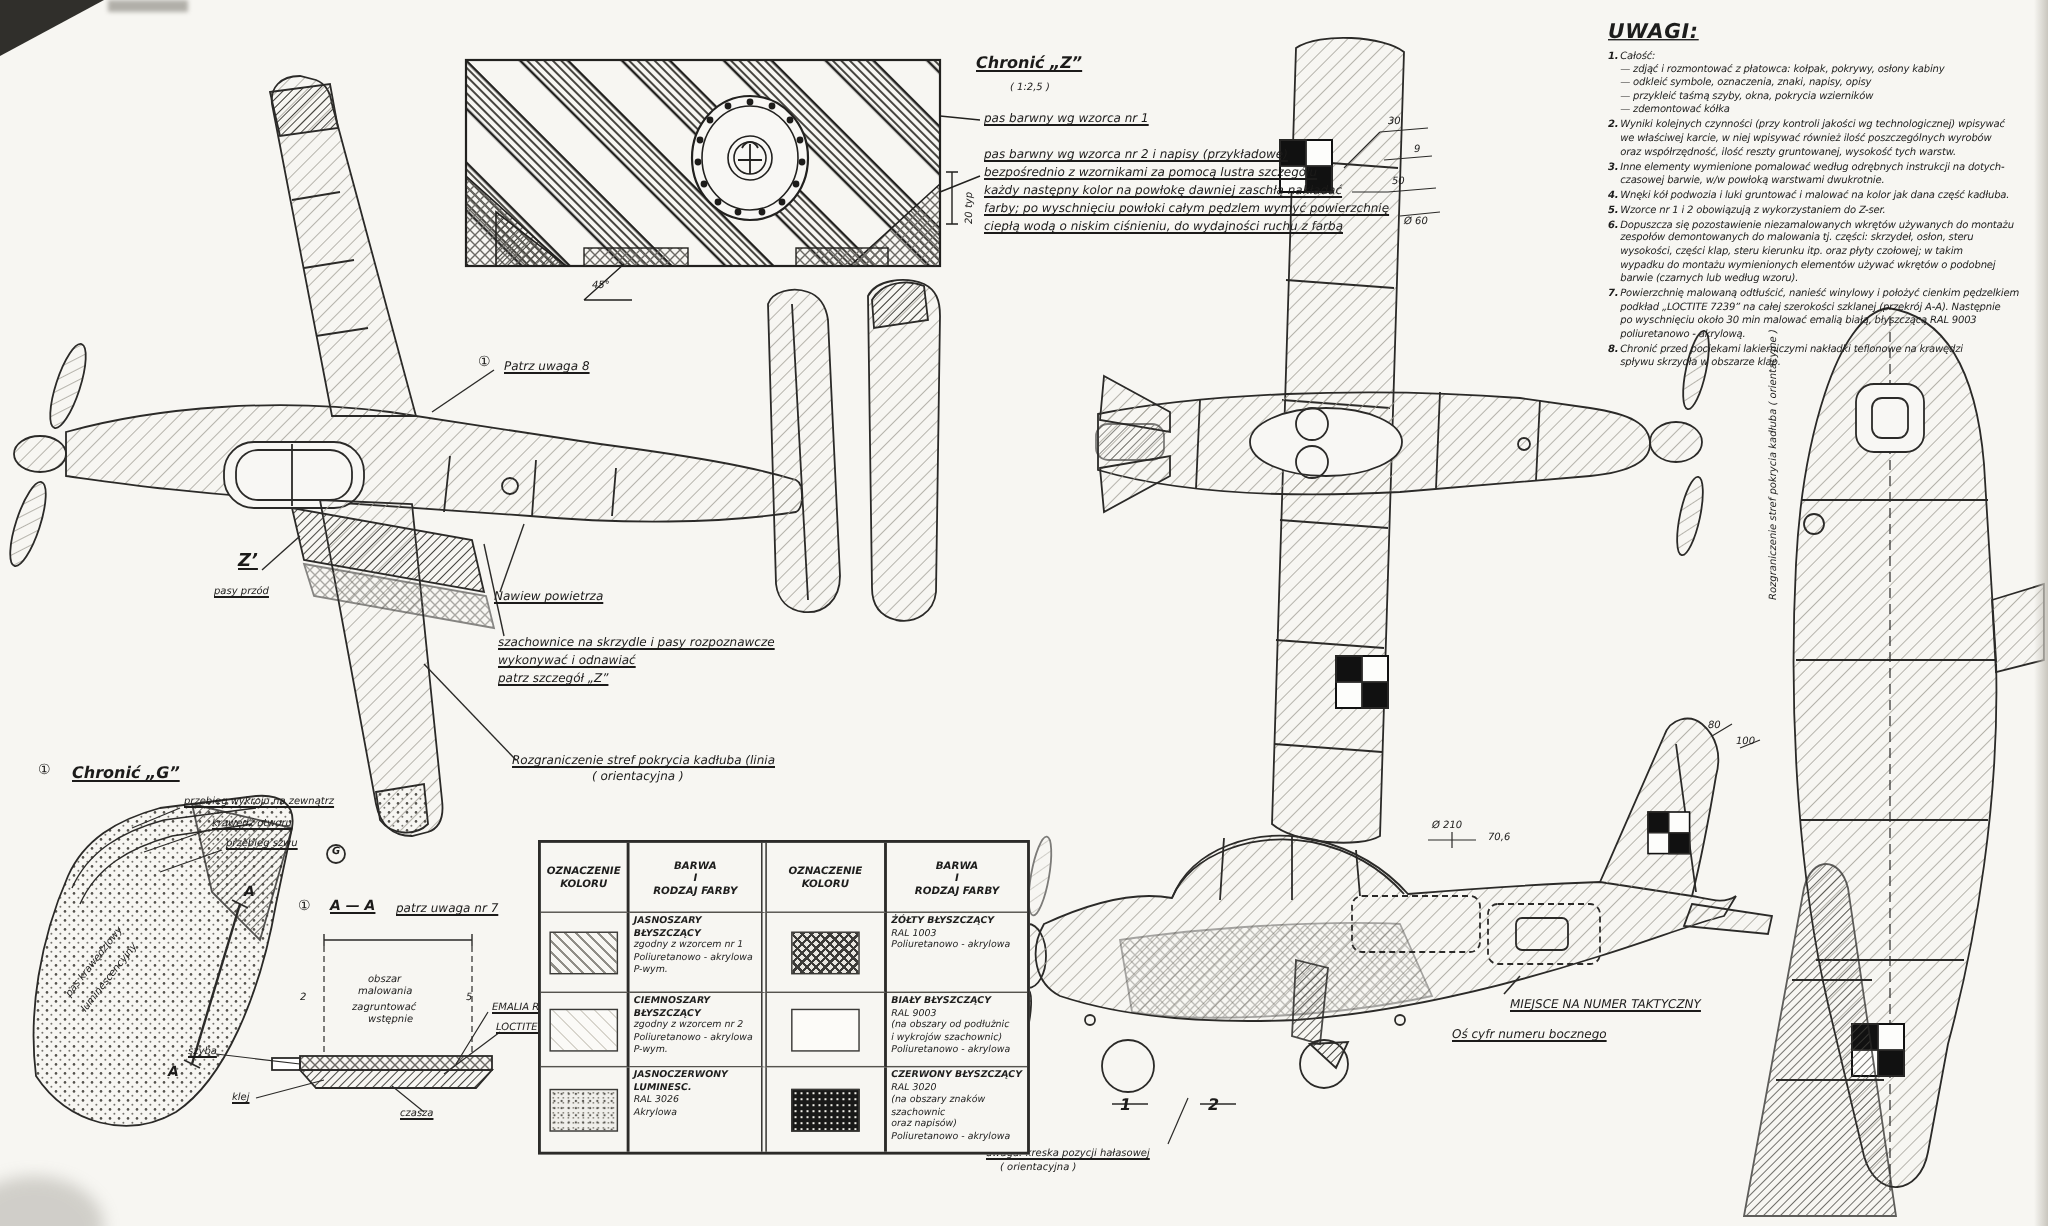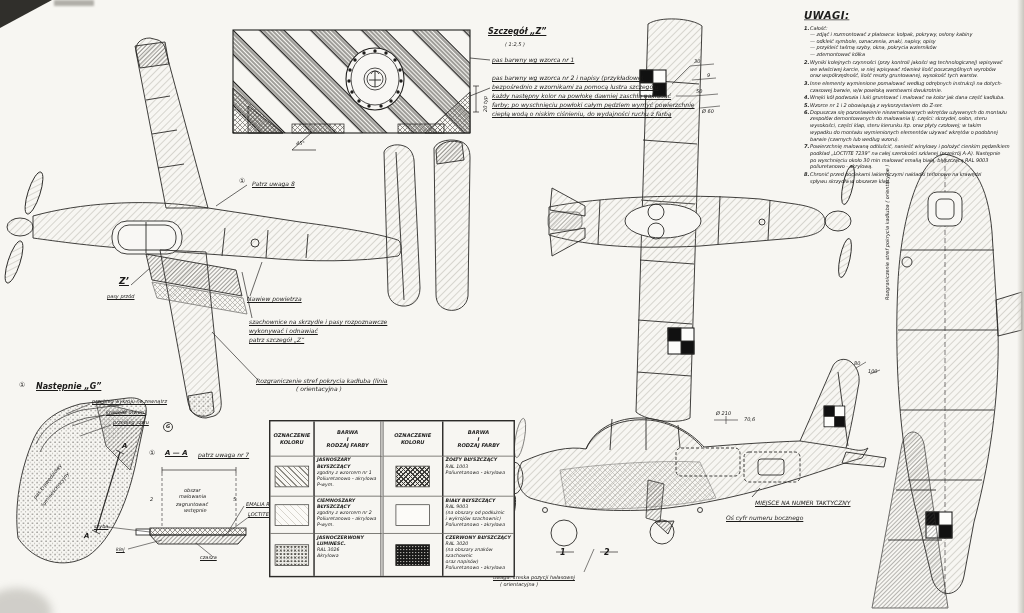--- a/index.html
+++ b/index.html
@@ -256,21 +256,21 @@
       <path d="M584,572 L594,549" stroke-width="0.6"></path>
       <path d="M856,368 L866,362 M870,374 L880,370" stroke-width="0.6"></path>
     </g>
   </svg>
 
   <div class="smudge sm-tl"></div>
   <div class="smudge sm-tl2"></div>
   <div class="smudge sm-bl"></div>
   <div class="smudge sm-r"></div>
 
-  <span class="lb s8 b u" style="left:488px;top:27px">Szczegół „Z”</span>
+  <span class="lb s8 b u" style="left:488px;top:27px">Chronić „Z”</span>
   <span class="lb s5" style="left:505px;top:41px">( 1:2,5 )</span>
   <span class="lb u" style="left:492px;top:56px">pas barwny wg wzorca nr 1</span>
   <span class="lb u" style="left:492px;top:74px">pas barwny wg wzorca nr 2 i napisy (przykładowe)</span>
   <span class="lb u" style="left:492px;top:83px">bezpośrednio z wzornikami za pomocą lustra szczegółu</span>
   <span class="lb u" style="left:492px;top:92px">każdy następny kolor na powłokę dawniej zaschłą nakładać</span>
   <span class="lb u" style="left:492px;top:101px">farby; po wyschnięciu powłoki całym pędzlem wymyć powierzchnię</span>
   <span class="lb u" style="left:492px;top:110px">ciepłą wodą o niskim ciśnieniu, do wydajności ruchu z farbą</span>
   <span class="lb s5 v" style="left:482px;top:112px">20 typ</span>
   <span class="lb s5" style="left:296px;top:140px">45°</span>
 
@@ -280,21 +280,21 @@
   <span class="lb s5 u" style="left:107px;top:293px">pasy przód</span>
   <span class="lb u" style="left:247px;top:295px">Nawiew powietrza</span>
   <span class="lb u" style="left:249px;top:318px">szachownice na skrzydle i pasy rozpoznawcze</span>
   <span class="lb u" style="left:249px;top:327px">wykonywać i odnawiać</span>
   <span class="lb u" style="left:249px;top:336px">patrz szczegół „Z”</span>
   <span class="lb u" style="left:256px;top:377px">Rozgraniczenie stref pokrycia kadłuba (linia</span>
   <span class="lb" style="left:296px;top:385px">( orientacyjna )</span>
   <span class="lb s5 b" style="left:166px;top:423px">G</span>
 
   <span class="lb s7" style="left:19px;top:381px">①</span>
-  <span class="lb s8 b u" style="left:36px;top:382px">Następnie „G”</span>
+  <span class="lb s8 b u" style="left:36px;top:382px">Chronić „G”</span>
   <span class="lb s5 u" style="left:92px;top:398px">przebieg wykroju na zewnątrz</span>
   <span class="lb s5 u" style="left:106px;top:409px">krawędź otworu</span>
   <span class="lb s5 u" style="left:113px;top:419px">przebieg szwu</span>
   <span class="lb s5" style="left:26px;top:478px;transform:rotate(-52deg)">pas krawędziowy</span>
   <span class="lb s5" style="left:34px;top:486px;transform:rotate(-52deg)">luminescencyjny</span>
   <span class="lb s7 b" style="left:122px;top:442px">A</span>
   <span class="lb s7 b" style="left:84px;top:532px">A</span>
 
   <span class="lb s7" style="left:149px;top:449px">①</span>
   <span class="lb s7 b u" style="left:165px;top:449px">A — A</span>

